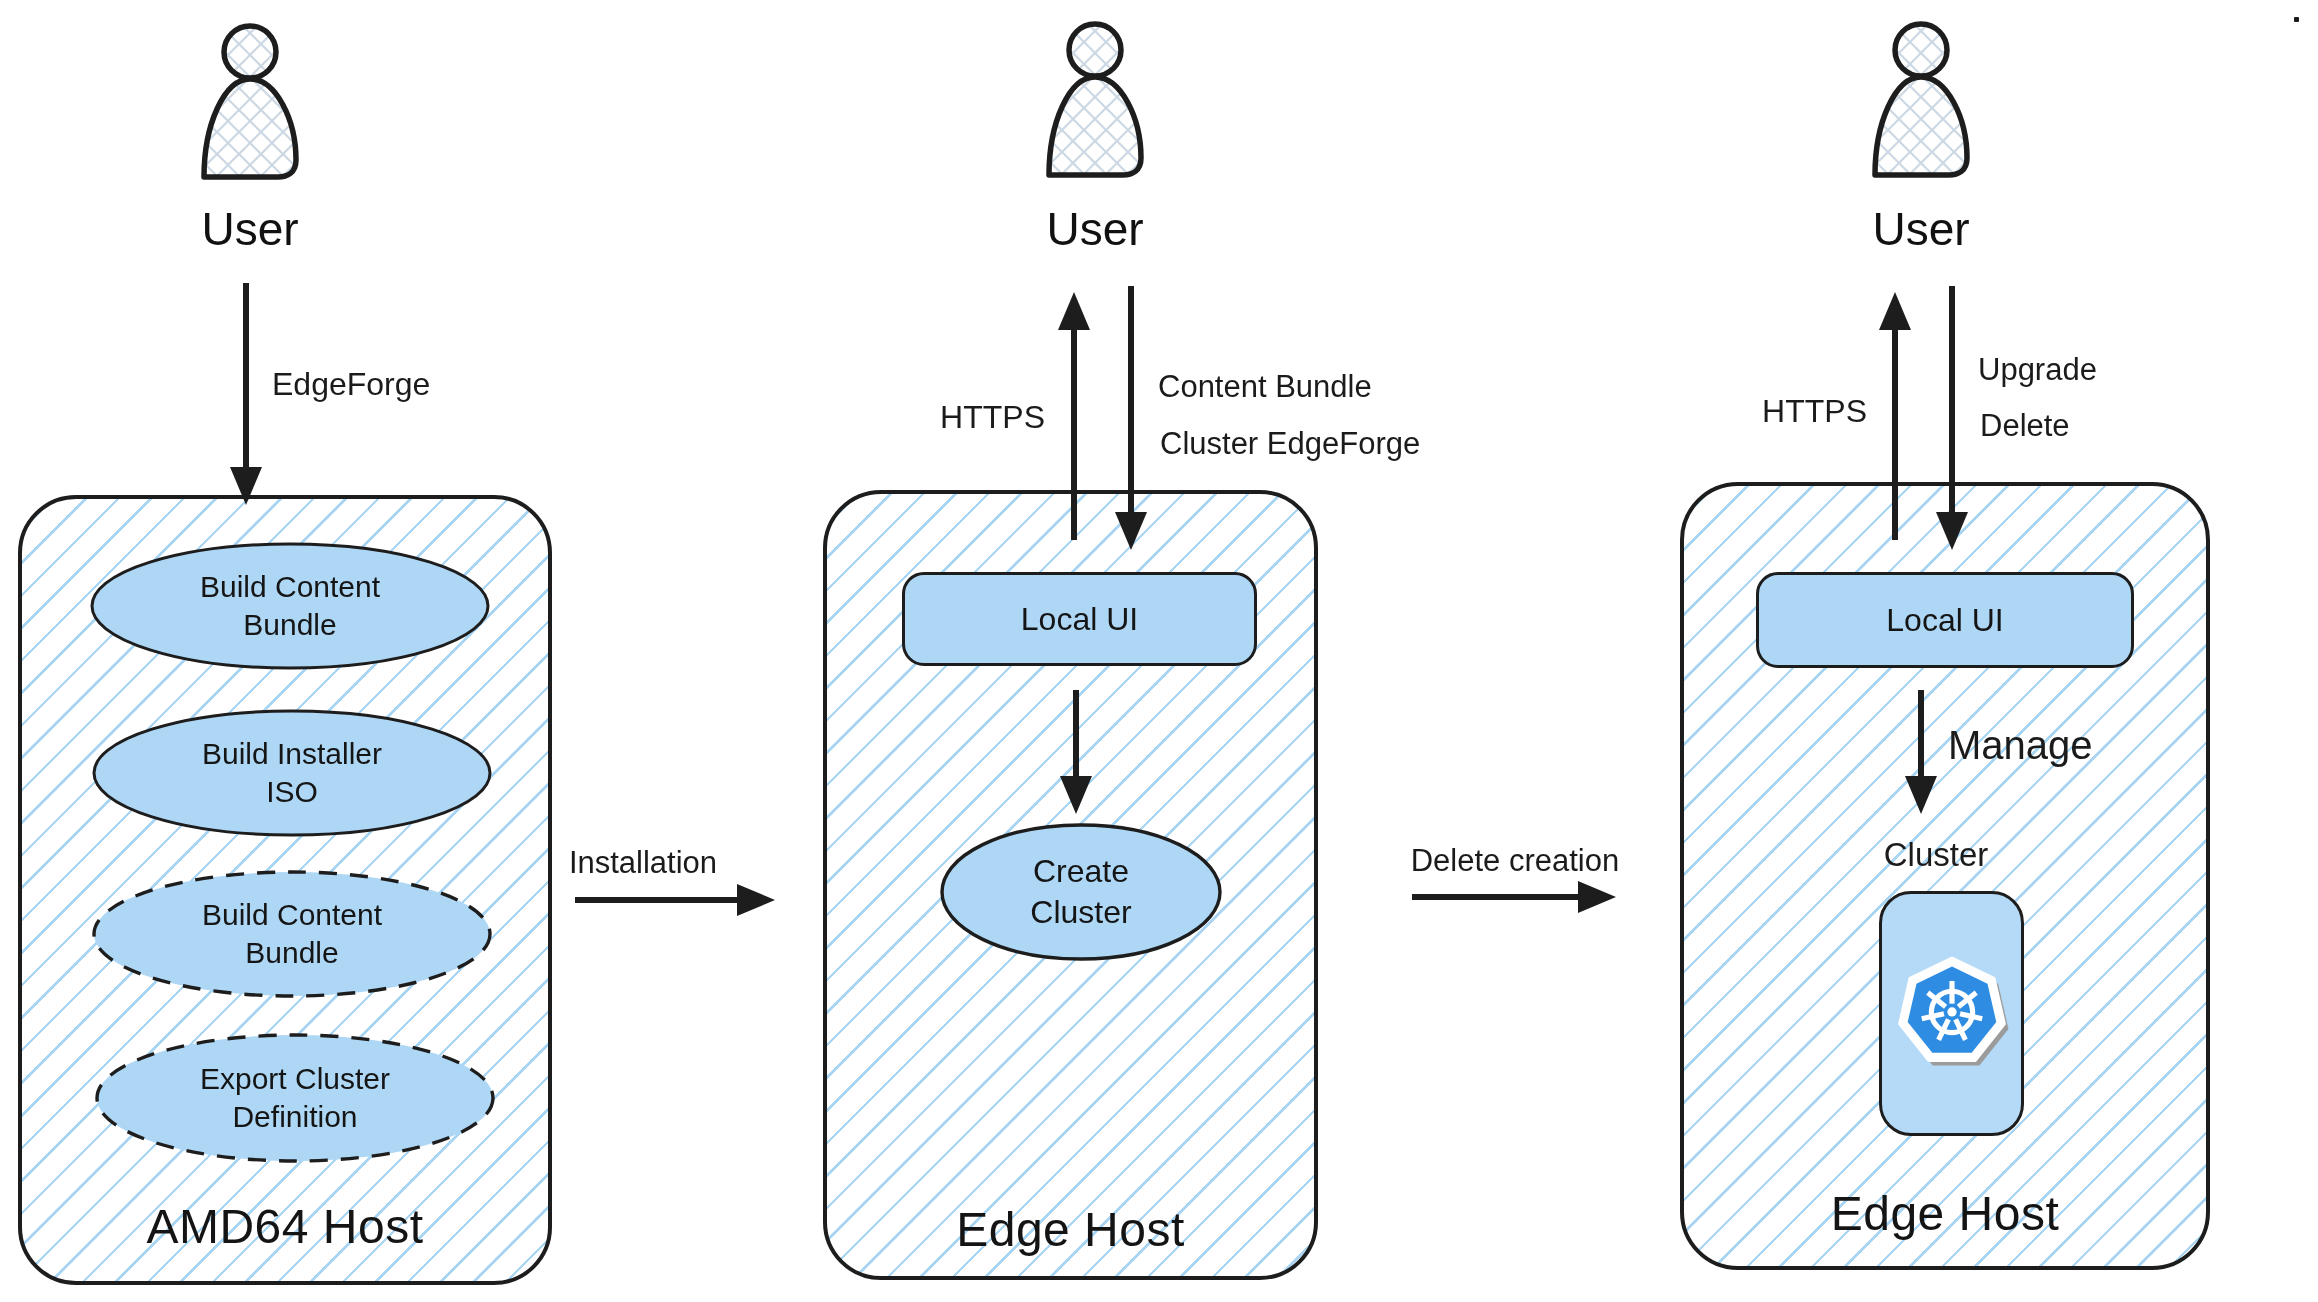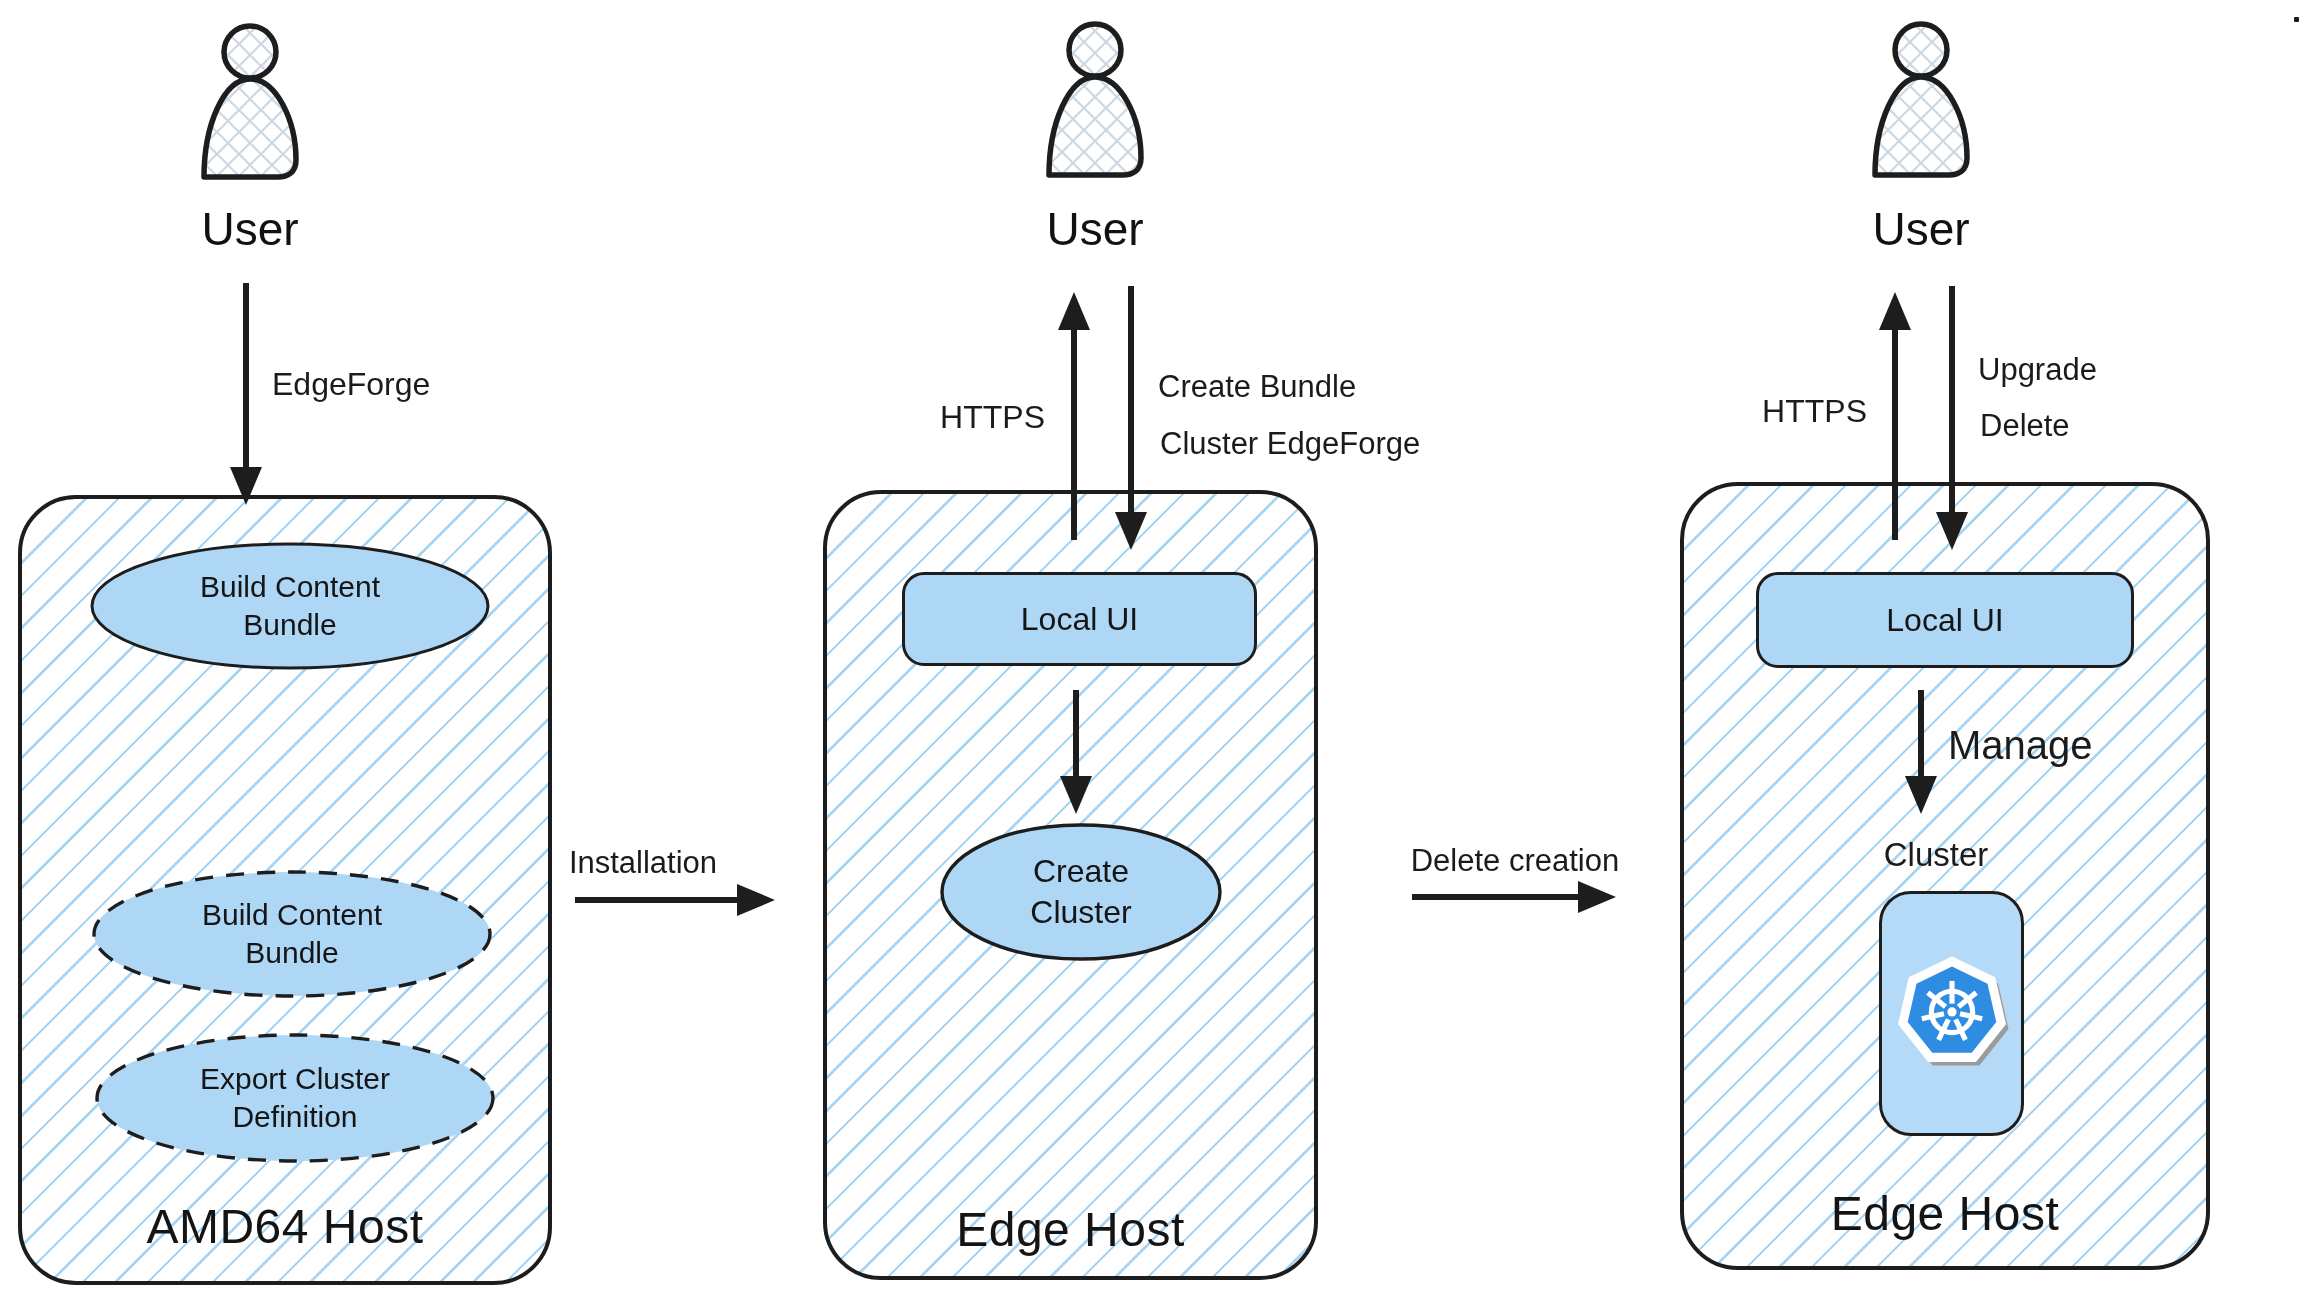--- a/index.html
+++ b/index.html
@@ -78,20 +78,27 @@
   <div class="host" style="left:18px;top:495px;width:534px;height:790px">
 
     <div class="oval" style="left:67px;top:42px;width:402px;height:130px">
       <svg viewBox="0 0 402 130" preserveAspectRatio="none">
         <ellipse cx="201" cy="65" rx="198" ry="62" fill="#aed7f6" stroke="#1d1d1d" stroke-width="3"></ellipse>
       </svg>
       <span class="txt"><span>Build Content</span><br>
       <span>Bundle</span></span>
     </div>
 
+    <div class="oval" style="left:69px;top:209px;width:402px;height:130px">
+      <svg viewBox="0 0 402 130" preserveAspectRatio="none">
+        <ellipse cx="201" cy="65" rx="198" ry="62" fill="#aed7f6" stroke="#1d1d1d" stroke-width="3"></ellipse>
+      </svg>
+      <span class="txt"><span>Build Installer</span><br>
+      <span>ISO</span></span>
+    </div>
 
     <div class="oval" style="left:69px;top:370px;width:402px;height:130px">
       <svg viewBox="0 0 402 130" preserveAspectRatio="none">
         <ellipse cx="201" cy="65" rx="198" ry="62" fill="#aed7f6" stroke="#1d1d1d" stroke-width="3.4" stroke-dasharray="18 13"></ellipse>
       </svg>
       <span class="txt"><span>Build Content</span><br>
       <span>Bundle</span></span>
     </div>
 
     <div class="oval" style="left:72px;top:533px;width:402px;height:132px">
@@ -150,21 +157,21 @@
     <div class="host-title" style="top:700px">Edge Host</div>
   </div>
 
   <div class="lbl" style="left:272px;top:366px;font-size:32px">EdgeForge</div>
 
   <div class="lbl center" style="left:528px;top:845px;width:230px">Installation</div>
 
   <div class="lbl center" style="left:1395px;top:843px;width:240px">Delete creation</div>
 
   <div class="lbl right" style="left:905px;top:399px;width:140px;font-size:32px">HTTPS</div>
-  <div class="lbl" style="left:1158px;top:369px">Create Bundle</div>
+  <div class="lbl" style="left:1158px;top:369px">Content Bundle</div>
   <div class="lbl" style="left:1160px;top:426px">Cluster EdgeForge</div>
 
   <div class="lbl right" style="left:1727px;top:393px;width:140px;font-size:32px">HTTPS</div>
   <div class="lbl" style="left:1978px;top:352px">Upgrade</div>
   <div class="lbl" style="left:1980px;top:408px">Delete</div>
 
   <div class="lbl" style="left:1948px;top:723px;font-size:40px">Manage</div>
 
   <svg class="overlay" width="2318" height="1302" viewBox="0 0 2318 1302">
     <defs>

